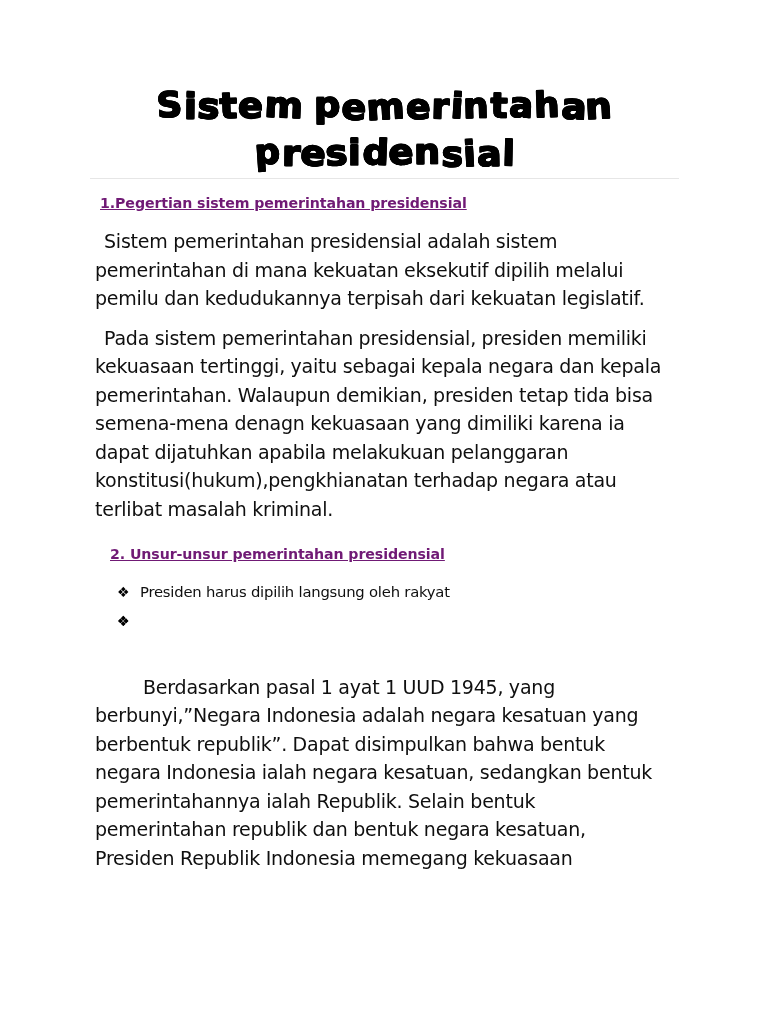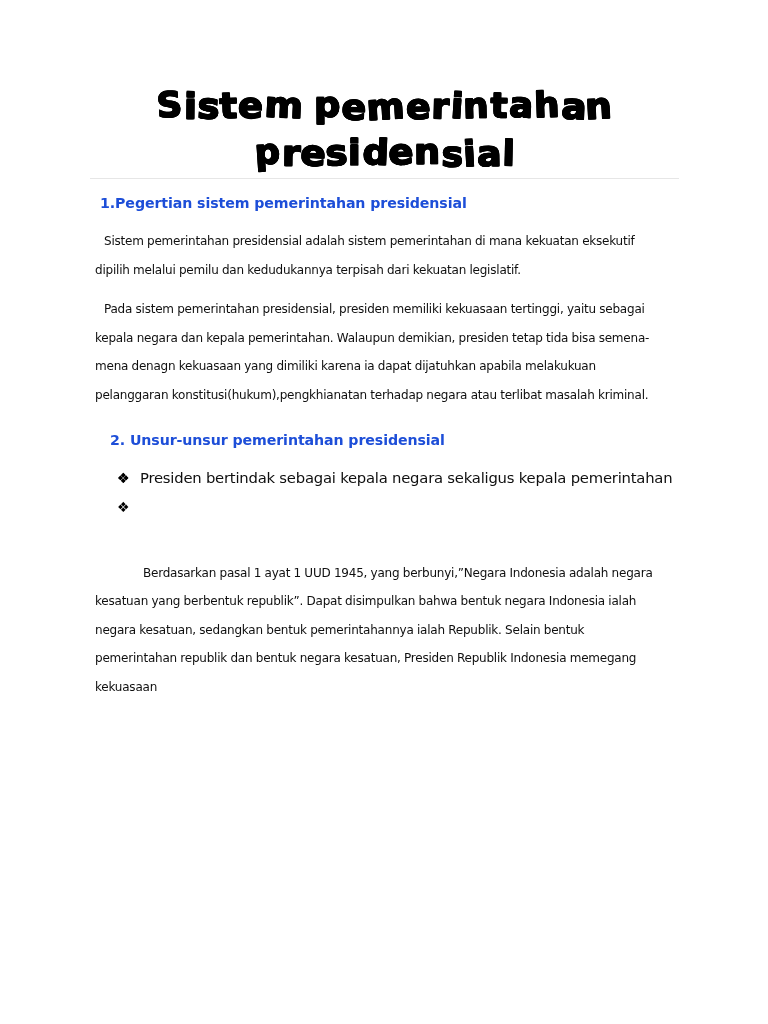--- a/index.html
+++ b/index.html
@@ -80,33 +80,34 @@
     width: 768px;
   }
 
   .h2 {
     margin: 0;
     padding: 0 90px 0 100px;
     font-family: "DejaVu Sans", "Liberation Sans", sans-serif;
     font-weight: 700;
     font-size: 14.2px;
     line-height: 26px;
-    color: #1d4ed8;
+    color: #701a75;
     letter-spacing: -0.1px;
+    text-decoration: underline;
   }
   .h2.indent-more {
     padding-left: 110px;
   }
 
   .para {
     margin: 0;
     padding: 0 102px 0 95px;
     font-family: "DejaVu Sans", "Liberation Sans", sans-serif;
     font-weight: 400;
-    font-size: 12px;
+    font-size: 19px;
     line-height: 28.5px;
     color: #0f0f0f;
     text-indent: 9px;
     letter-spacing: -0.22px;
     word-spacing: -0.2px;
   }
   .para.indent-big { text-indent: 48px; }
 
   .bullets {
     margin: 0;
@@ -158,24 +159,24 @@
     <div class="gap-sm"></div>
     <p class="para">Pada  sistem pemerintahan presidensial, presiden memiliki kekuasaan tertinggi, yaitu sebagai kepala negara dan kepala pemerintahan. Walaupun demikian, presiden tetap tida bisa semena-mena denagn kekuasaan yang dimiliki karena ia dapat dijatuhkan apabila melakukuan pelanggaran konstitusi(hukum),pengkhianatan terhadap negara atau terlibat masalah kriminal.</p>
 
     <div class="gap-md"></div>
 
     <h2 class="h2 indent-more">2. Unsur-unsur pemerintahan presidensial</h2>
     <div class="gap-sm"></div>
     <ul class="bullets">
       <li>
         <span class="bullet-mark">❖</span>
+        <span>Presiden harus dipilih langsung oleh rakyat</span>
       </li>
       <li>
         <span class="bullet-mark">❖</span>
-        <span>Presiden bertindak sebagai kepala negara sekaligus kepala pemerintahan</span>
       </li>
       <li>
         <span class="bullet-mark">❖</span>
       </li>
     </ul>
 
     <div class="gap-xl"></div>
 
     <div class="gap-sm"></div>
     <div class="gap-sm"></div>

